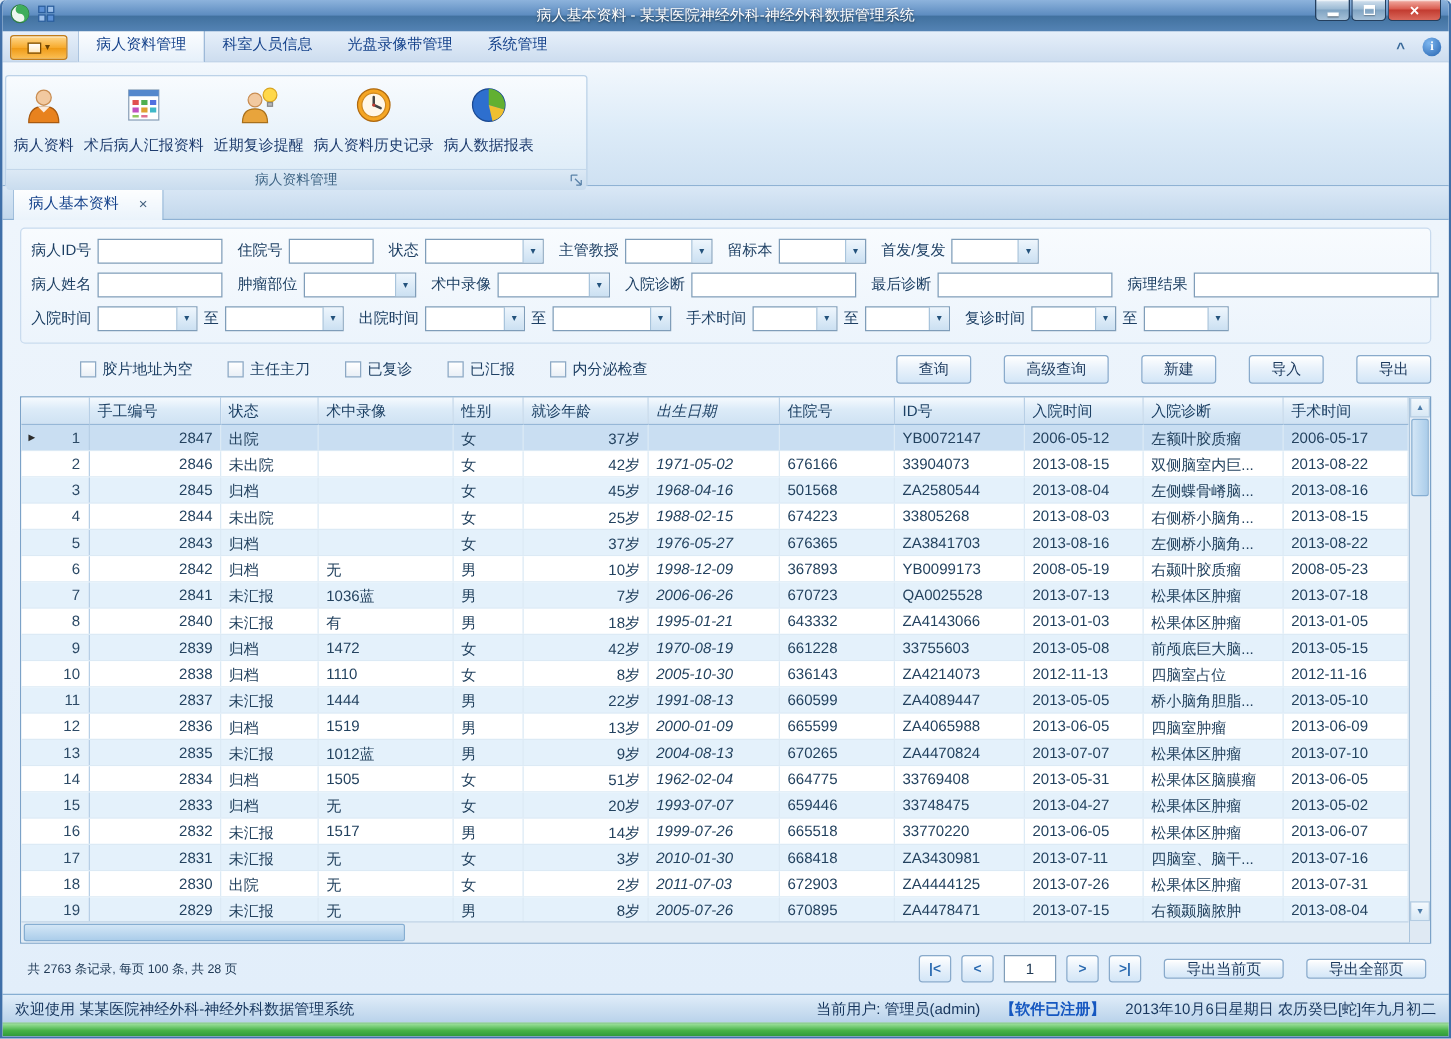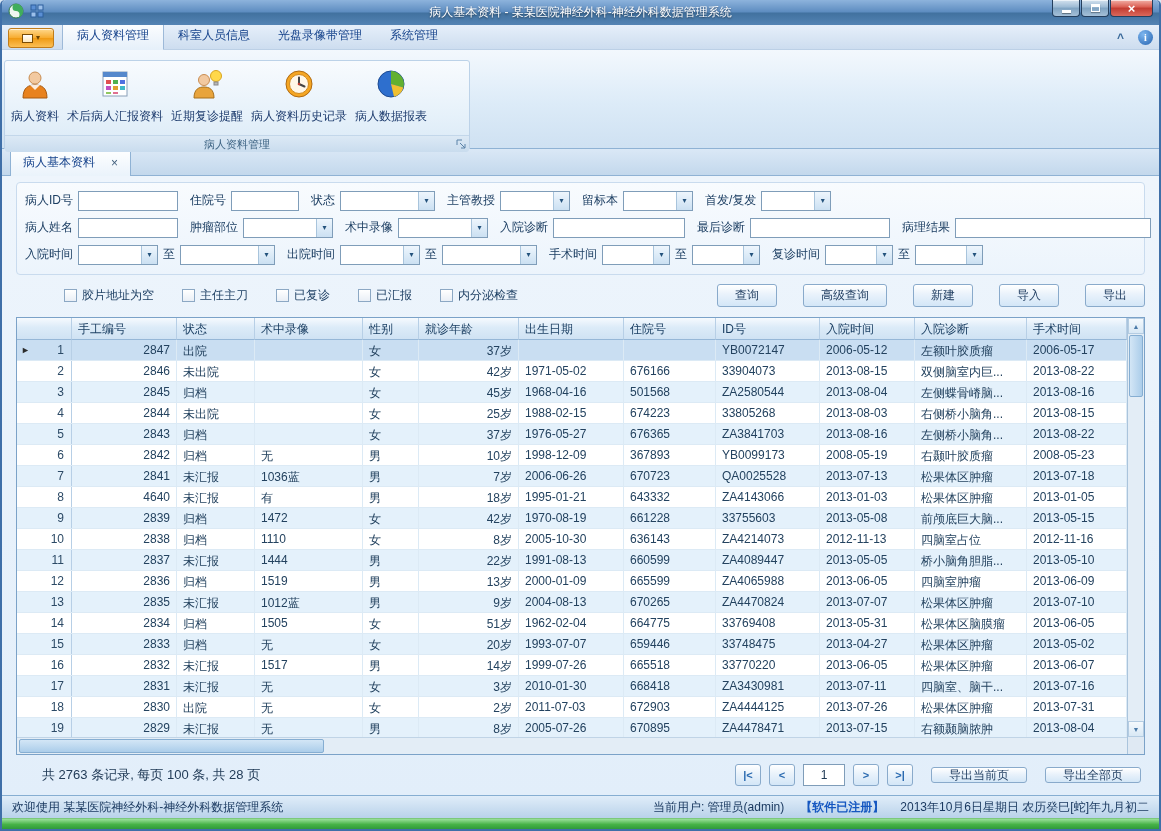--- a/index.html
+++ b/index.html
@@ -76,35 +76,35 @@
     color:#1c4064; padding:3px 6px 0; white-space:nowrap; overflow:hidden; }
   .gbody { flex:1; overflow:hidden; }
   .grow { display:flex; height:21px; background:#fff; border-bottom:1px solid #dceaf5; color:#23425f; }
   .grow.alt { background:#e4f1fb; }
   .grow.sel { background:#c9def2; }
   .gc { flex-shrink:0; padding:3px 6px 0; white-space:nowrap; overflow:hidden; border-right:1px solid #dceaf5; }
   .gc.ind { display:flex; align-items:center; justify-content:flex-end; gap:4px; padding:0 7px 0 4px; border-right:1px solid #b7cfe6; }
   .selarrow { margin-right:auto; font-size:9px; color:#2c2c2c; }
   .rownum { color:#2c4a66; }
   .c0 { width:55px; } .c1 { width:105px; text-align:right; } .c2 { width:78px; } .c3 { width:108px; } .c4 { width:56px; }
-  .c5 { width:100px; text-align:right; } .c6 { width:105px; } .c7 { width:92px; } .c8 { width:104px; } .c9 { width:95px; }
+  .c5 { width:100px; text-align:right; } .c6 { width:105px;font-style:italic; } .c7 { width:92px; } .c8 { width:104px; } .c9 { width:95px; }
   .c10 { width:112px; } .c11 { flex:1 1 auto; width:auto; }
   .gh.c1,.gh.c5 { text-align:left; }
   .hscroll { height:17px; flex:0 0 17px; background:#e3edf6; border-top:1px solid #c0d4e6; position:relative; }
   .hs-thumb { position:absolute; left:2px; top:1px; bottom:1px; width:305px; background:linear-gradient(#d3e6f6,#abcdea); border:1px solid #86aed2; border-radius:2px; }
   .vscol { width:17px; flex:0 0 17px; border-left:1px solid #aac4dc; background:#e3edf6; display:flex; flex-direction:column; }
   .vs-btn { height:16px; flex:0 0 16px; background:linear-gradient(#f4f9fd,#d8e8f5); border:1px solid #b4cce2; color:#4a7aa8; font-size:7px;
     display:flex; align-items:center; justify-content:center; }
   .vs-track { flex:1; position:relative; }
   .vs-thumb { position:absolute; top:1px; left:1px; right:1px; height:62px; background:linear-gradient(90deg,#d3e6f6,#abcdea); border:1px solid #86aed2; border-radius:2px; }
   .vs-corner { height:17px; flex:0 0 17px; background:#dfe9f3; }
 
   
   .pager { margin:0 14px; padding:9px 4px 0; display:flex; align-items:center; }
-  .summary { color:#223c58; font-size:13px; margin-left:22px; }
+  .summary { color:#223c58; font-size:10px; margin-left:2px; }
   .pager-right { margin-left:auto; display:flex; align-items:center; gap:8px; }
   .pgbtn { min-width:26px; height:22px; padding:0 4px; background:linear-gradient(#ffffff,#e9f2fb 45%,#d3e6f7); border:1px solid #89aacb; border-radius:3px;
     color:#2a6ab0; font-weight:bold; font-size:11px; display:inline-flex; align-items:center; justify-content:center; }
   .pginput { width:42px; height:22px; border:1px solid #7f9db9; text-align:center; font:12px "Liberation Sans","DejaVu Sans",sans-serif; color:#203a55; }
   .btn.wide { height:16px; margin-left:10px; }
 
   
   .statusbar { height:23px; flex:0 0 23px; background:linear-gradient(#e0edf9,#b9d2ea); border-top:1px solid #86aed2; display:flex; align-items:center; padding:0 10px; color:#17365d; }
   .sb-right { margin-left:auto; display:flex; align-items:center; gap:16px; }
   .registered { color:#1557c0; font-weight:bold; }
@@ -527,21 +527,21 @@
               <div class="gc c7">670723</div>
               <div class="gc c8">QA0025528</div>
               <div class="gc c9">2013-07-13</div>
               <div class="gc c10">松果体区肿瘤</div>
               <div class="gc c11">2013-07-18</div>
             </div>
             <div class="grow">
               <div class="gc c0 ind">
                 <div class="rownum">8</div>
               </div>
-              <div class="gc c1">4640</div>
+              <div class="gc c1">2840</div>
               <div class="gc c2">未汇报</div>
               <div class="gc c3">有</div>
               <div class="gc c4">男</div>
               <div class="gc c5">18岁</div>
               <div class="gc c6">1995-01-21</div>
               <div class="gc c7">643332</div>
               <div class="gc c8">ZA4143066</div>
               <div class="gc c9">2013-01-03</div>
               <div class="gc c10">松果体区肿瘤</div>
               <div class="gc c11">2013-01-05</div>

